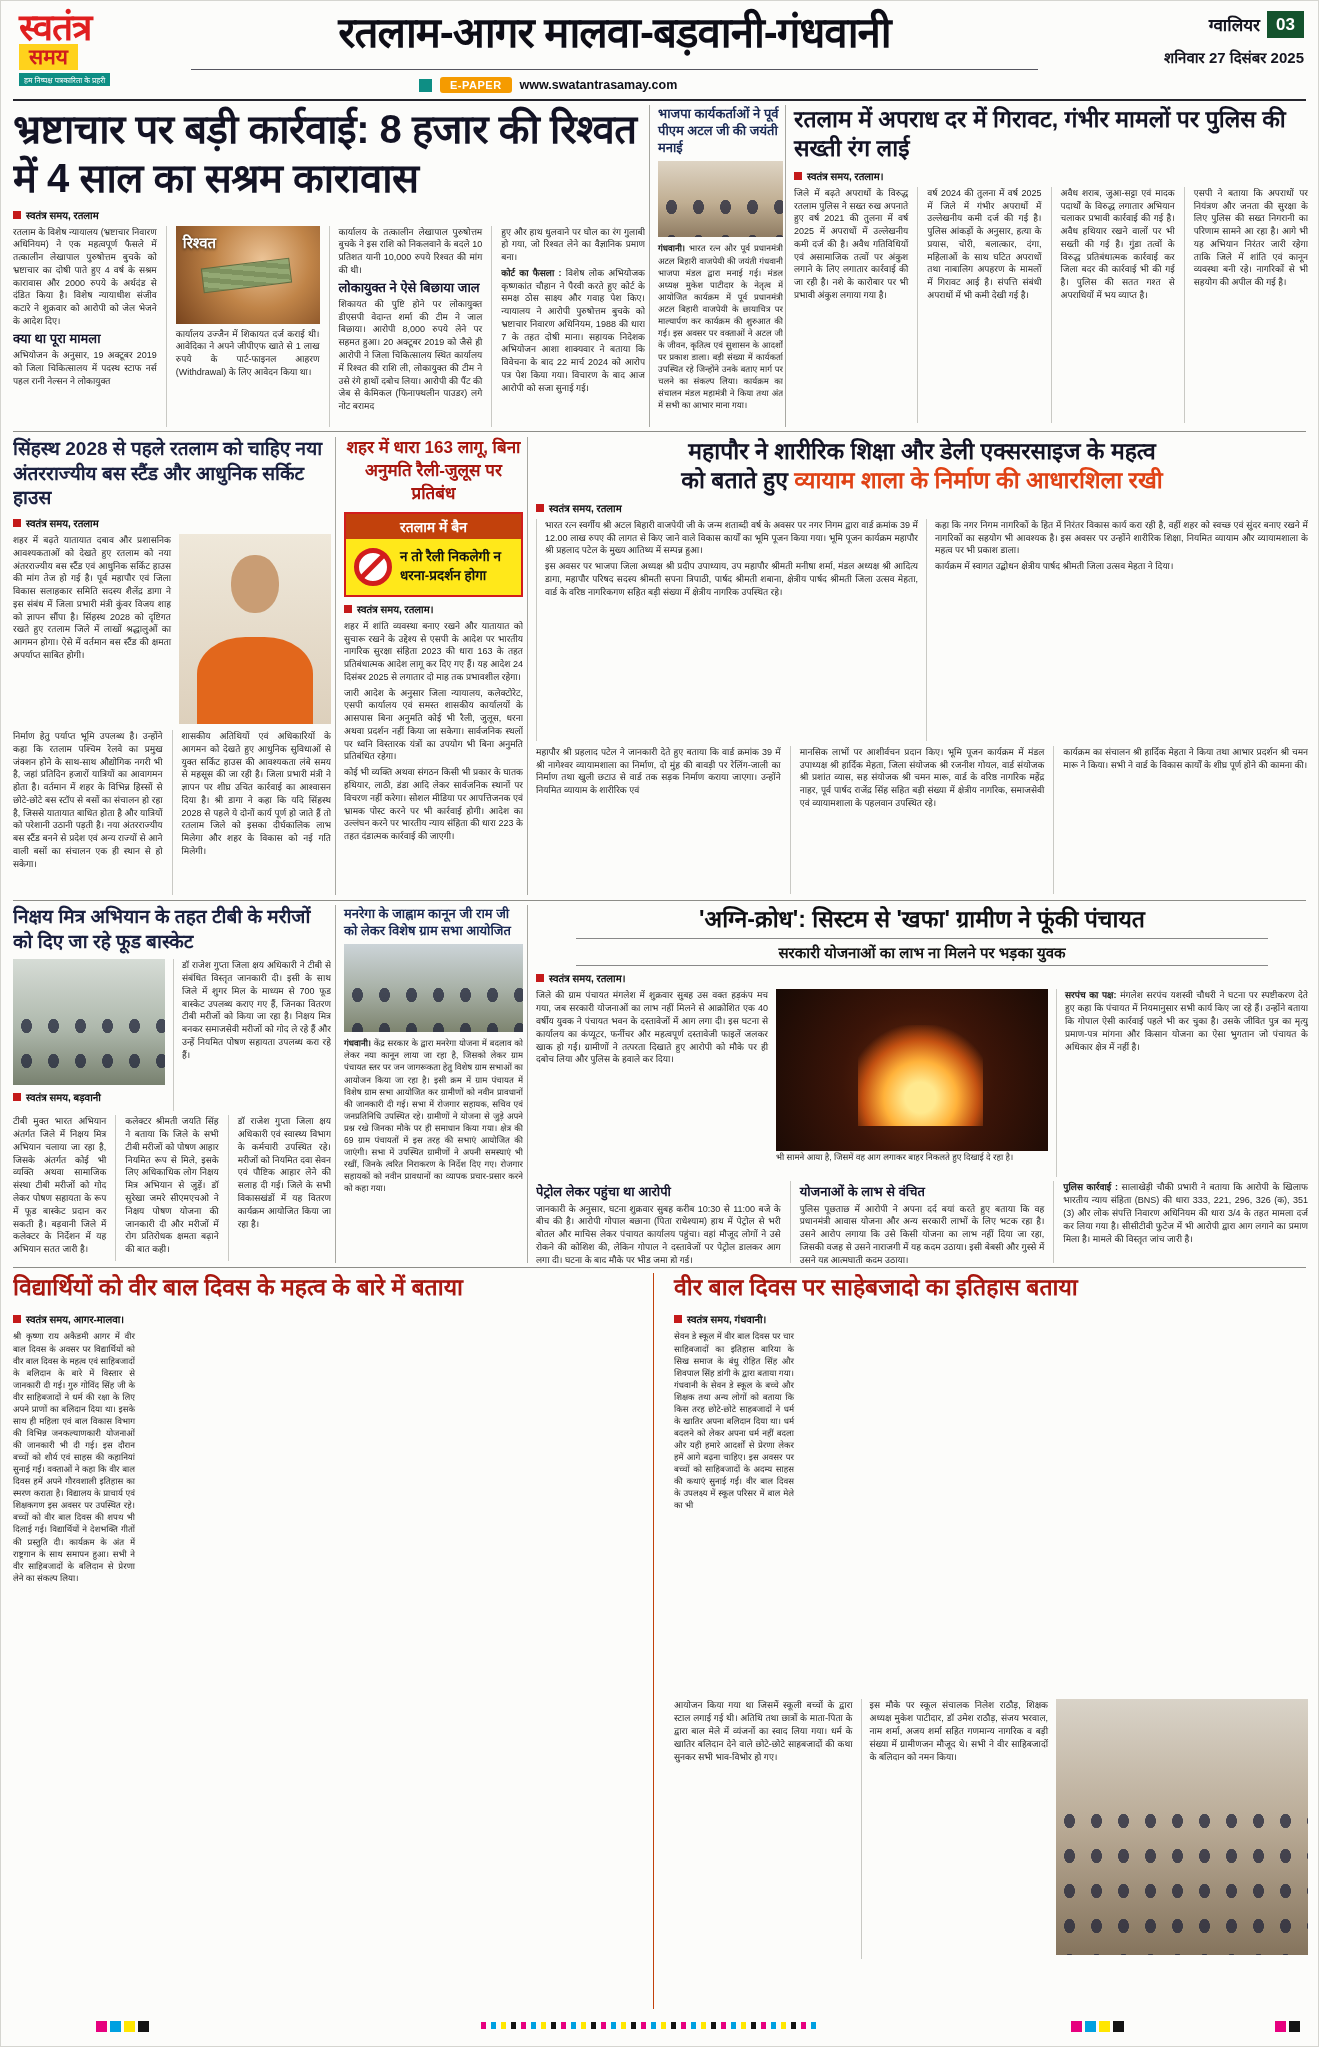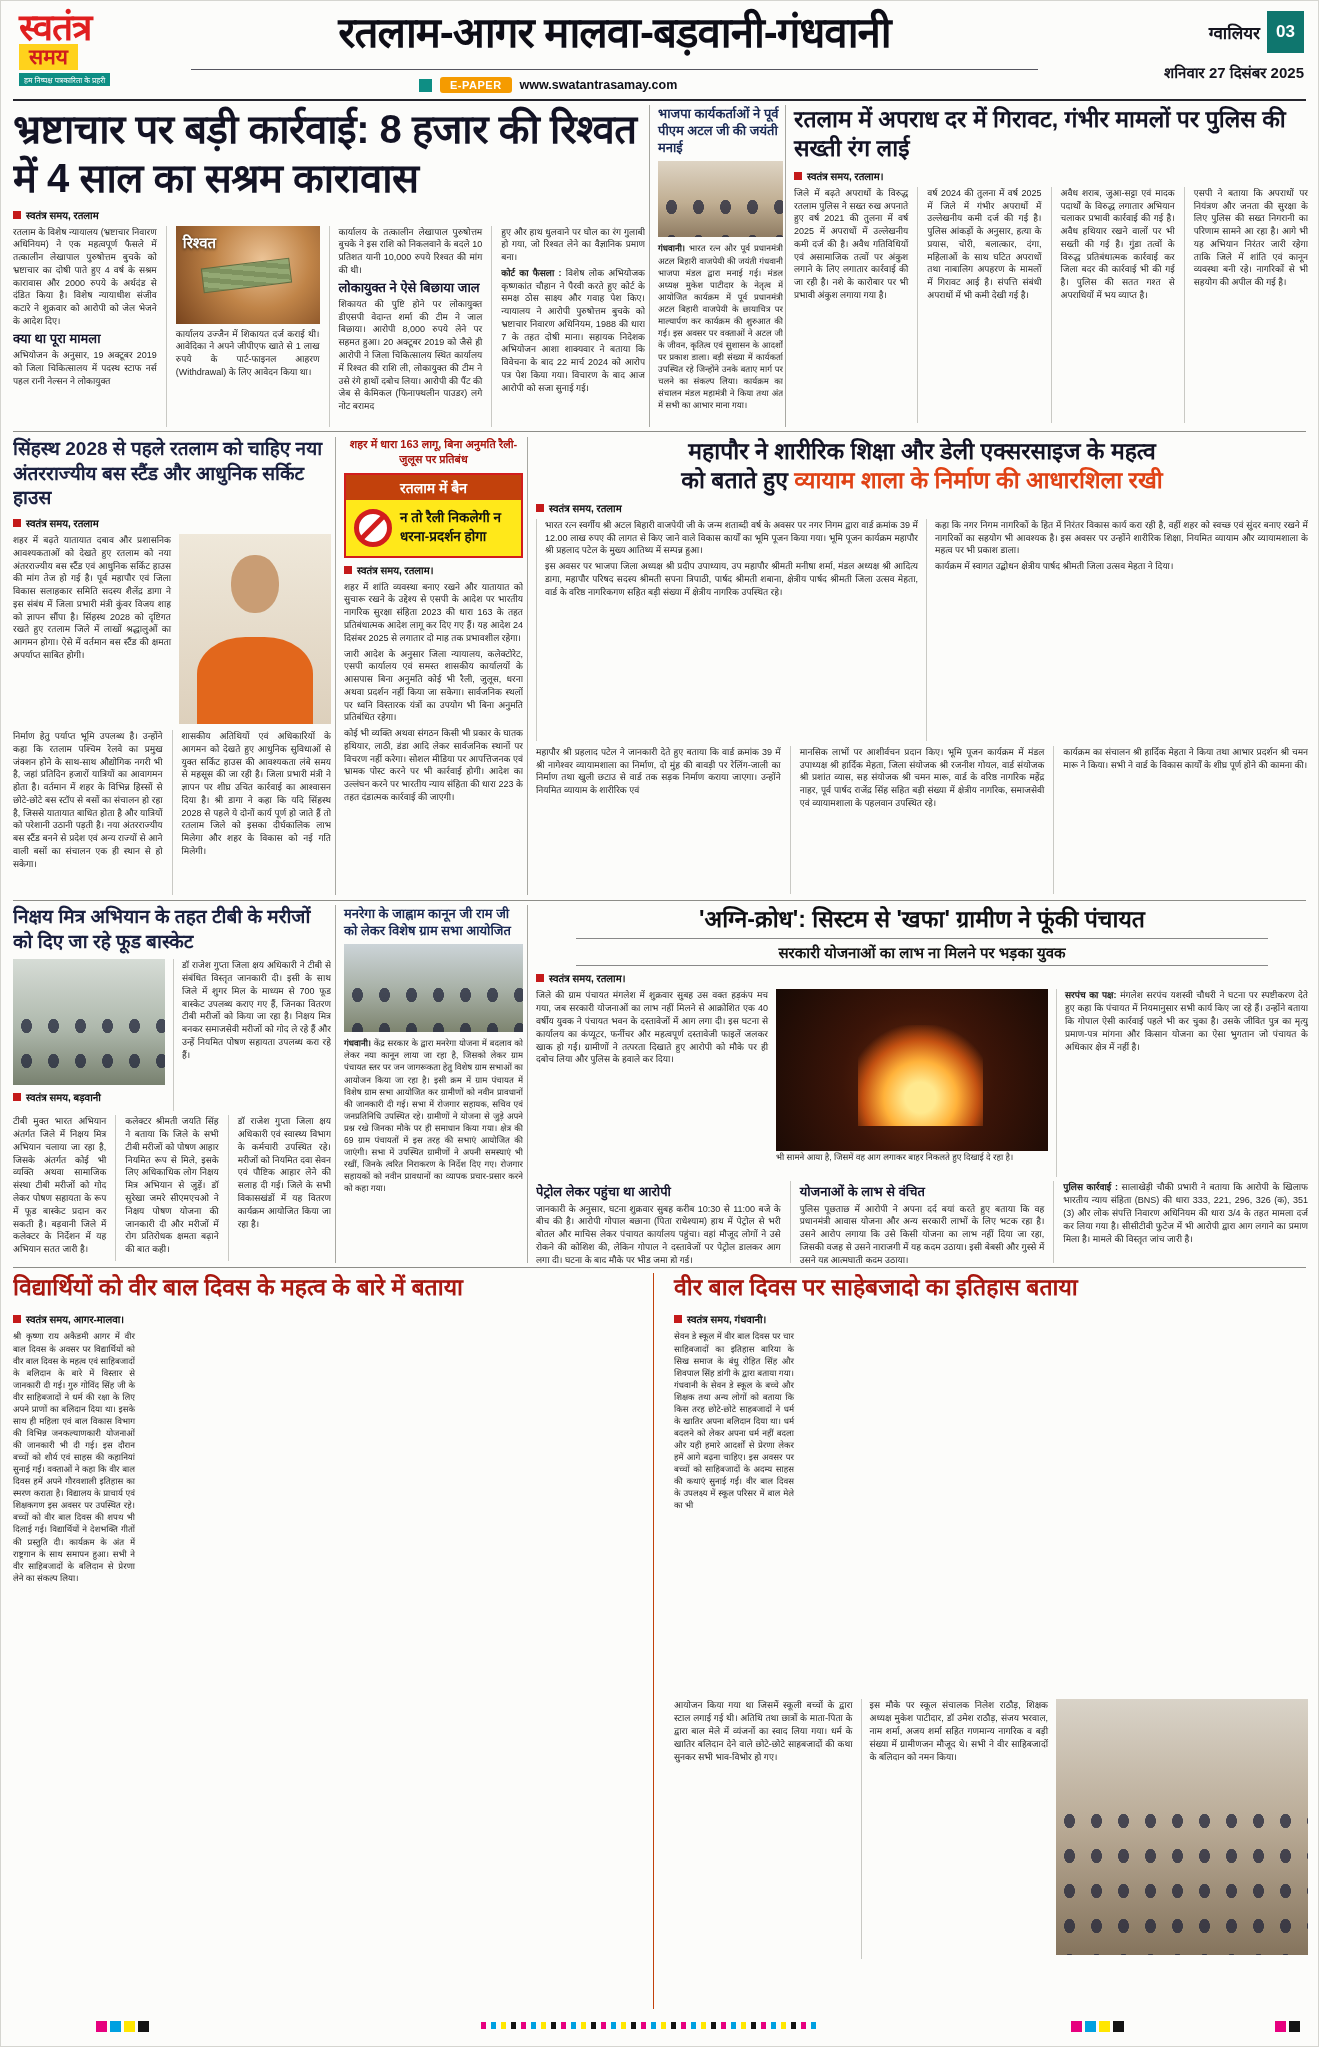--- a/index.html
+++ b/index.html
@@ -9,32 +9,32 @@
 .masthead{position:absolute;left:12px;right:12px;top:6px;height:94px;border-bottom:2.5px solid #26262e}
 .logo{position:absolute;left:6px;top:2px;width:168px}
 .logo-l1{font-size:37px;font-weight:900;color:#e01f1f;line-height:1;letter-spacing:-1px}
 .logo-l2{display:inline-block;background:#ffd21c;color:#d01c1c;font-size:21px;font-weight:900;padding:0 10px;line-height:1.25;margin-top:-2px}
 .logo-tag{display:inline-block;background:#0e8e84;color:#fff;font-size:7.5px;padding:1.5px 5px;margin-top:3px;vertical-align:top}
 .mast-title{position:absolute;left:178px;right:268px;top:2px;text-align:center;font-size:42px;font-weight:900;color:#0d0d16;letter-spacing:-1px;line-height:1.15}
 .title-rule{position:absolute;left:178px;right:268px;top:62px;height:1px;background:#55555f}
 .mast-right{position:absolute;right:2px;top:4px;width:252px;text-align:right}
 .city-row{display:flex;justify-content:flex-end;align-items:center;gap:7px}
 .city{font-size:17px;font-weight:800;color:#15151f}
-.pageno{display:inline-flex;align-items:center;justify-content:center;width:37px;height:42px;background:#0f766e;color:#fff;font-size:17px;font-weight:800}
+.pageno{display:inline-flex;align-items:center;justify-content:center;width:37px;height:27px;background:#14532d;color:#fff;font-size:17px;font-weight:800}
 .mast-date{font-size:15px;font-weight:800;color:#15151f;margin-top:9px}
 .epaper-row{position:absolute;left:396px;top:66px;display:flex;align-items:center;gap:8px;background:#fcfcfa;padding:0 10px;height:24px}
 .ep-ico{width:13px;height:13px;background:#0e8e84;display:inline-block}
 .ep-badge{background:#f59b00;color:#fff;font-weight:800;font-size:11px;padding:2px 10px;border-radius:3px;letter-spacing:.5px}
 .ep-site{font-size:12.5px;font-weight:800;color:#101018}
 
 .art{overflow:hidden}
 .h-xl{font-size:40px;font-weight:900;line-height:1.22;color:#131324;letter-spacing:-.5px}
 .h-lg{font-size:23px;font-weight:900;line-height:1.28;color:#131324}
 .h-md{font-size:19px;font-weight:900;line-height:1.3;color:#1b2140}
-.h-sm{font-size:11px;font-weight:900;line-height:1.35;color:#131324}
+.h-sm{font-size:17px;font-weight:900;line-height:1.35;color:#131324}
 .h-xs{font-size:13px;font-weight:800;line-height:1.32;color:#1b2a55}
 .maroon{color:#a8170f}
 .navy{color:#1b2140}
 .orange-red{color:#e04214}
 .center{text-align:center}
 .byline{display:flex;align-items:center;gap:5px;margin:5px 0 4px;font-size:10px;font-weight:800;color:#141414}
 .byl-sq{width:8px;height:8px;background:#c41a1a;flex:0 0 auto}
 .bt{font-size:9px;line-height:1.42;text-align:justify;color:#1d1d1d;margin-bottom:3px}
 .tiny{font-size:8.5px}
 .runin{font-weight:800}

